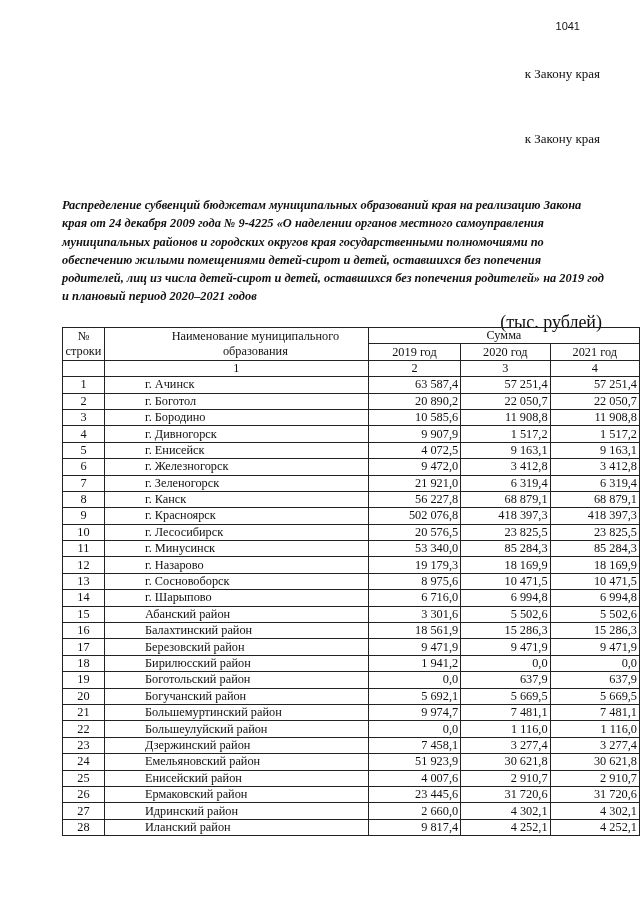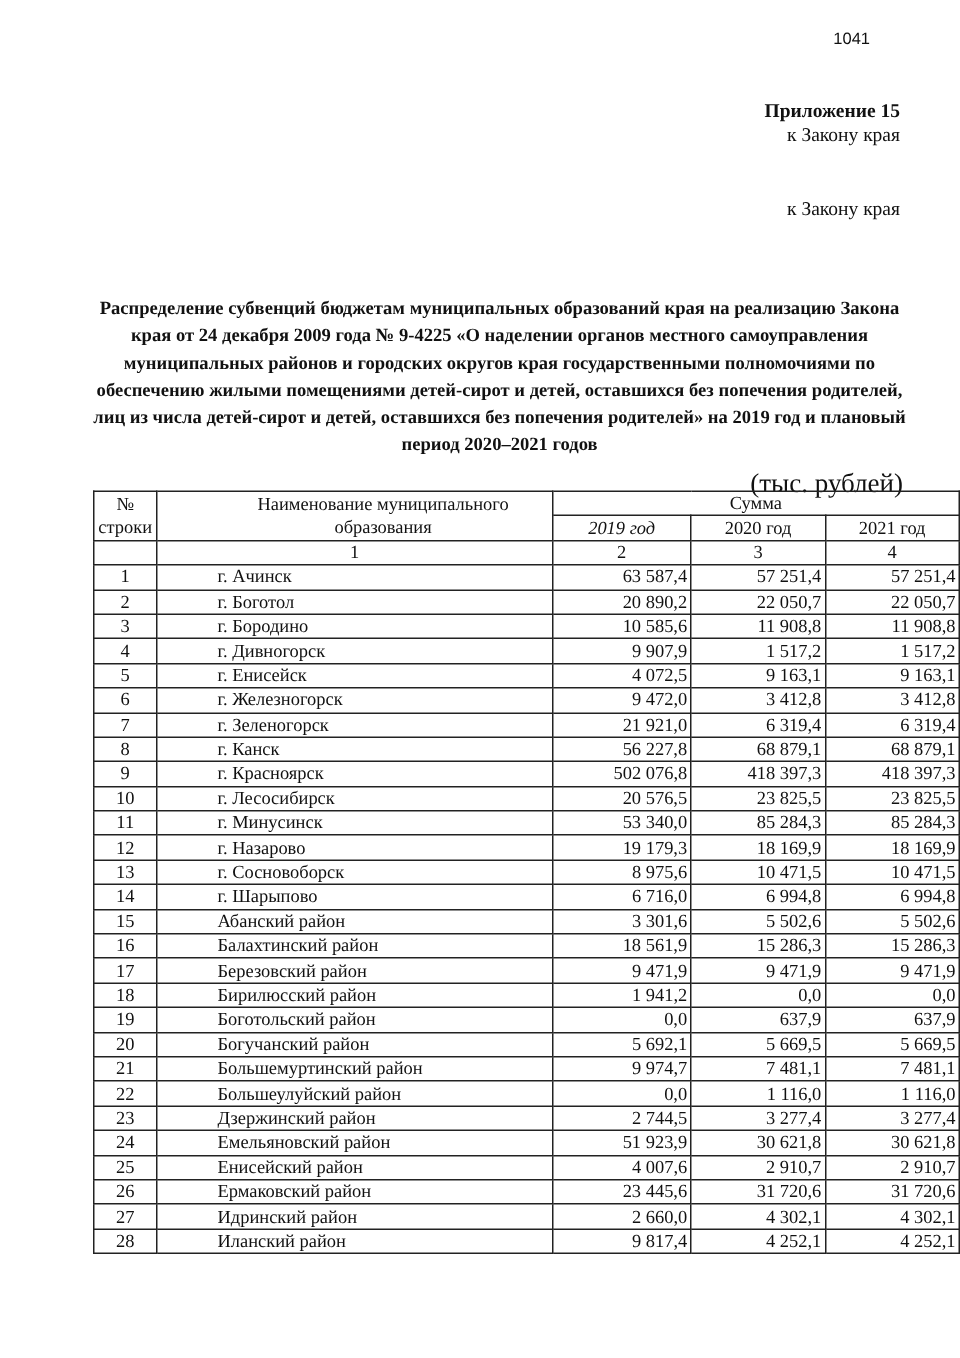--- a/index.html
+++ b/index.html
@@ -3,38 +3,37 @@
 <meta charset="utf-8">
 <style>
   html, body { margin:0; padding:0; background:#ffffff; }
   body { width:640px; height:905px; position:relative; overflow:hidden;
          font-family:"Liberation Serif", serif; color:#111; }
   .pagenum { position:absolute; top:20px; right:60px; font-family:"Liberation Sans", sans-serif; font-size:11px; }
   .appendix { position:absolute; right:40px; text-align:right; font-size:13px; line-height:16px; }
   .appendix .t { font-weight:bold; }
   #app1 { top:66px; }
   #app2 { top:131px; }
-  .title { position:absolute; top:196px; left:62px; width:542px; text-align:center;
-           font-weight:bold; font-size:12.4px; line-height:18.3px; }
+  .title { position:absolute; top:196px; left:62px; width:542px; 
+           font-weight:bold; font-size:12.4px; line-height:18.3px;font-style:italic; }
   .units { position:absolute; top:312px; right:38px; font-size:18px; }
   table { position:absolute; top:327px; left:62px; border-collapse:collapse; font-size:12.3px; }
   td, th { border:1px solid #222; padding:0 2px; height:15.4px; line-height:15px; font-weight:normal; }
   th { text-align:center;margin-left:44px; }
   .c0 { width:37px; text-align:center; }
   .c1 { width:222px; text-align:left;padding-left:40px; }
   .cn { text-align:right; }
-  .c2 { width:88px;font-style:italic; } .c3 { width:85px; } .c4 { width:85px; }
+  .c2 { width:88px; } .c3 { width:85px; } .c4 { width:85px; }
 </style>
 </head>
 <body>
 
 <div class="pagenum">1041</div>
 
 <div class="appendix" id="app1">
-  <div class="t">Приложение 15</div>
   <div>к Закону края</div>
 </div>
 
 <div class="appendix" id="app2">
   <div>к Закону края</div>
 </div>
 
 <div class="title">Распределение субвенций бюджетам муниципальных образований края на реализацию Закона края от 24 декабря 2009 года № 9-4225 «О наделении органов местного самоуправления муниципальных районов и городских округов края государственными полномочиями по обеспечению жилыми помещениями детей-сирот и детей, оставшихся без попечения родителей, лиц из числа детей-сирот и детей, оставшихся без попечения родителей» на 2019 год и плановый период 2020–2021 годов</div>
 
 <div class="units">(тыс. рублей)</div>
@@ -210,21 +209,21 @@
       <tr>
         <td class="c0">22</td>
         <td class="c1">Большеулуйский район</td>
         <td class="cn">0,0</td>
         <td class="cn">1 116,0</td>
         <td class="cn">1 116,0</td>
       </tr>
       <tr>
         <td class="c0">23</td>
         <td class="c1">Дзержинский район</td>
-        <td class="cn">2 744,5</td>
+        <td class="cn">7 458,1</td>
         <td class="cn">3 277,4</td>
         <td class="cn">3 277,4</td>
       </tr>
       <tr>
         <td class="c0">24</td>
         <td class="c1">Емельяновский район</td>
         <td class="cn">51 923,9</td>
         <td class="cn">30 621,8</td>
         <td class="cn">30 621,8</td>
       </tr>

